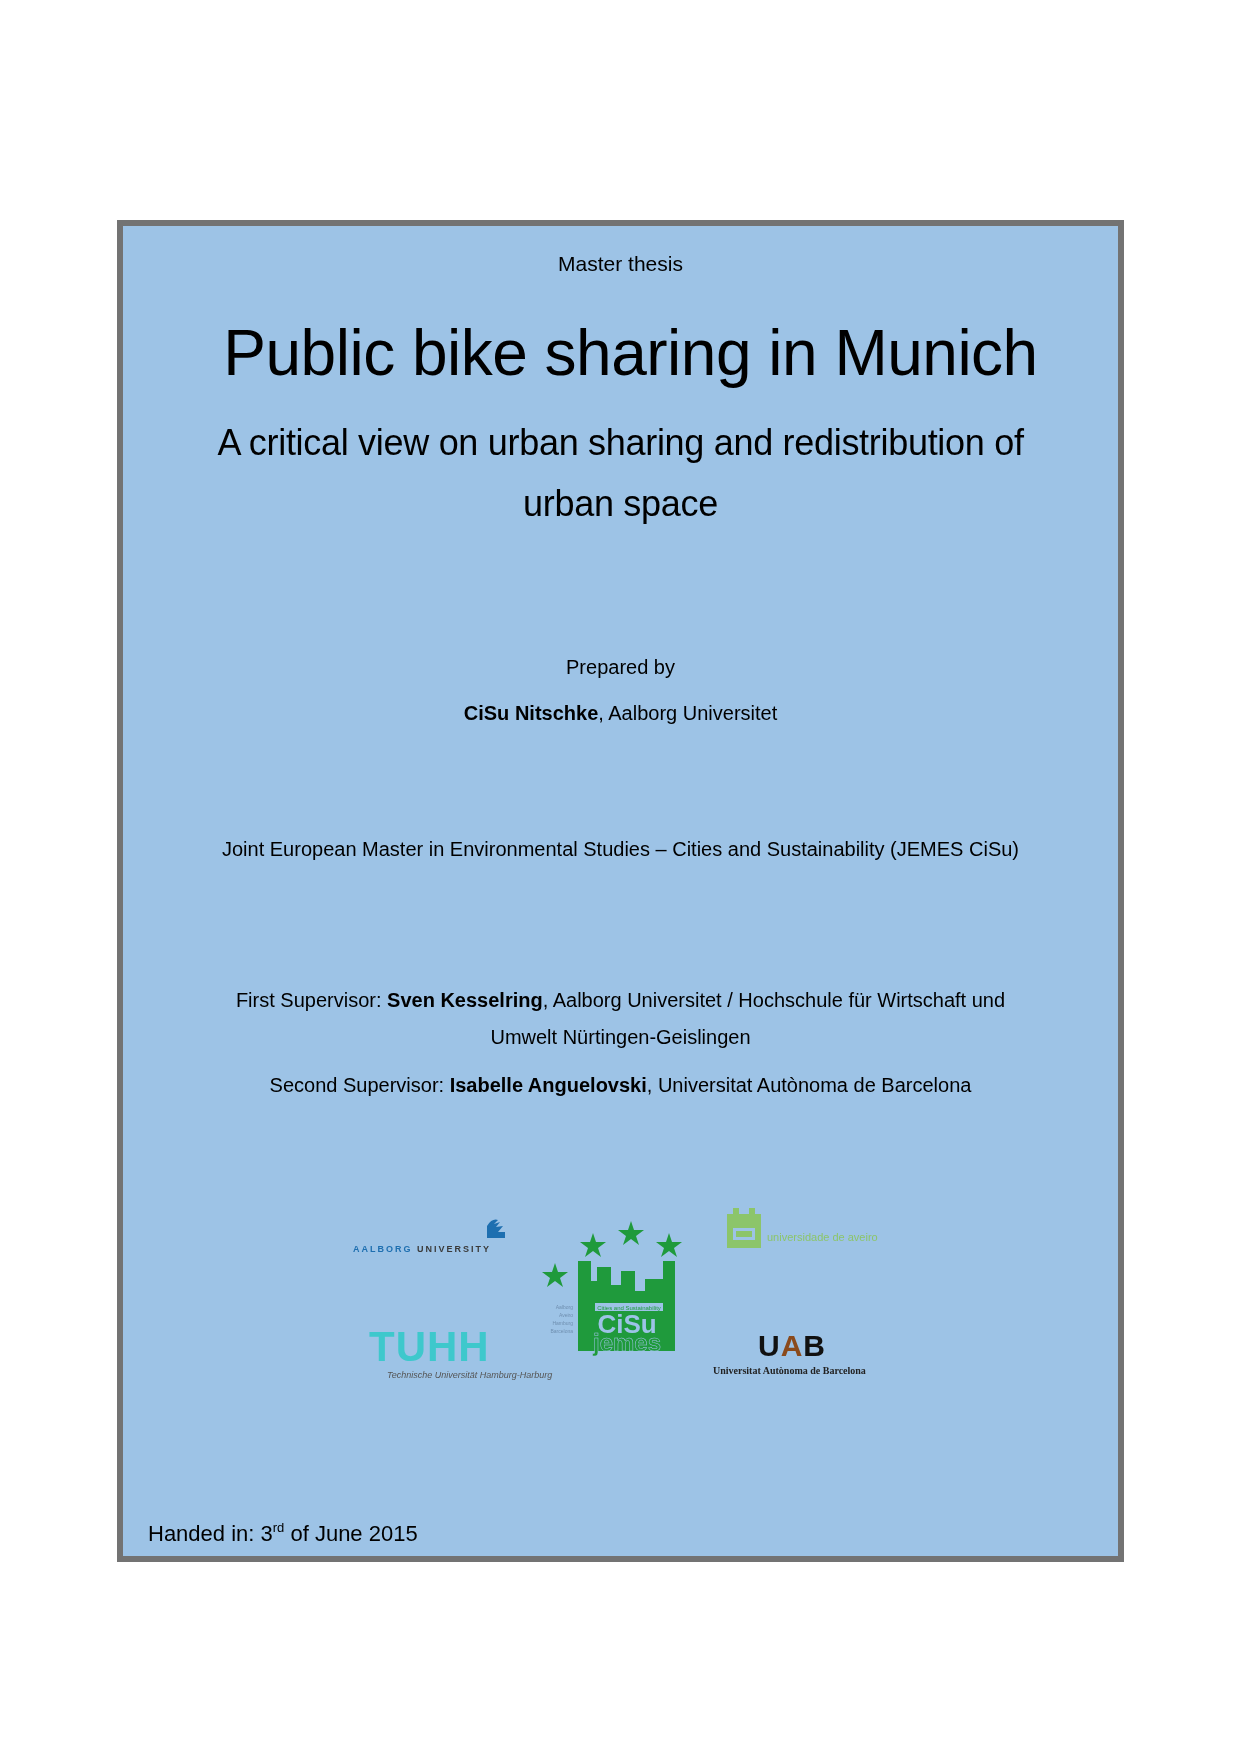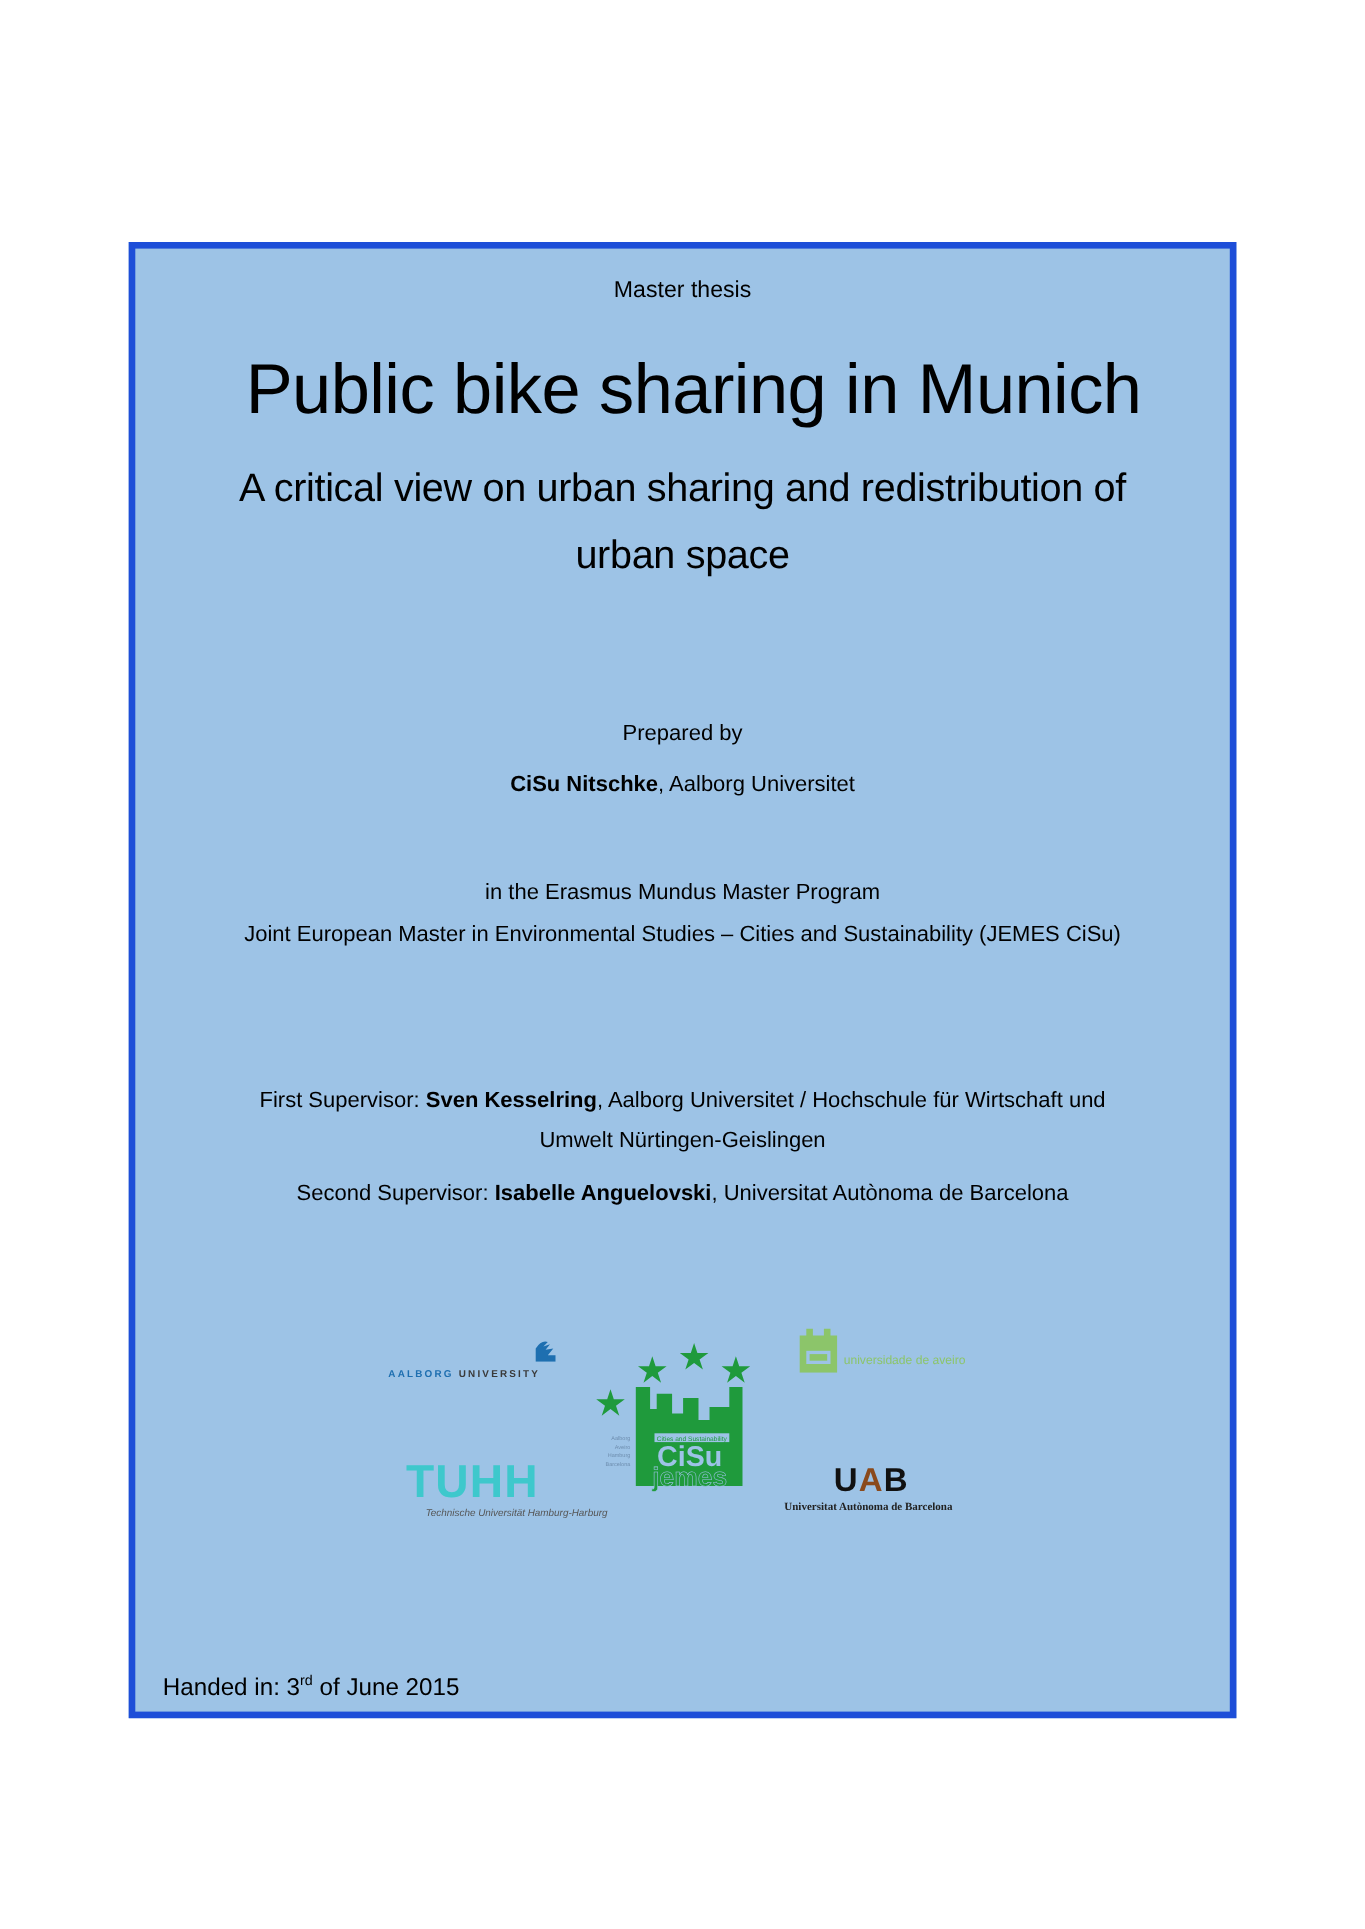--- a/index.html
+++ b/index.html
@@ -1,19 +1,19 @@
 <!DOCTYPE html>
 <html><head>
 <meta charset="utf-8">
 <style>
   html, body { margin:0; padding:0; background:#ffffff; }
   body { width:1241px; height:1754px; position:relative; font-family:"Liberation Sans", "DejaVu Sans", sans-serif; color:#000; overflow:hidden; }
   .cover {
     position:absolute; left:117px; top:220px; width:1007px; height:1342px;
-    box-sizing:border-box; border:6px solid #1d4ed8; background:#9dc3e6;
+    box-sizing:border-box; border:6px solid #737373; background:#9dc3e6;
   }
   .line { position:absolute; left:0; right:0; text-align:center; white-space:nowrap; }
   .label { font-size:21px; }
   .title { font-size:64px; letter-spacing:-0.5px; }
   .subtitle { font-size:36px; letter-spacing:-0.3px; }
   .small { font-size:20px; }
   b { font-weight:bold; }
   .handed { position:absolute; left:25px; top:1295px; font-size:22px; }
   .handed sup { font-size:13px; vertical-align:9px; line-height:0; }
 
@@ -44,21 +44,20 @@
   <div class="line label" style="top:26px;">Master thesis</div>
   <div class="line title" style="top:90px;padding-left:20px;">Public bike sharing in Munich</div>
   <div class="line subtitle" style="top:196px;">A critical view on urban sharing and redistribution of</div>
   <div class="line small" style="top:430px;">Prepared by</div>
 
   <div class="line subtitle" style="top:257px;">urban space</div>
   <div class="line small" style="top:476px;">
     <b>CiSu Nitschke</b><span>, Aalborg Universitet</span>
   </div>
 
-  <div class="line small" style="top:574px;">in the Erasmus Mundus Master Program</div>
   <div class="line small" style="top:612px;">Joint European Master in Environmental Studies – Cities and Sustainability (JEMES CiSu)</div>
 
   <div class="line small" style="top:763px;">
     <span>First Supervisor: </span><b>Sven Kesselring</b><span>, Aalborg Universitet / Hochschule für Wirtschaft und</span>
   </div>
   <div class="line small" style="top:800px;">Umwelt Nürtingen-Geislingen</div>
   <div class="line small" style="top:848px;">
     <span>Second Supervisor: </span><b>Isabelle Anguelovski</b><span>, Universitat Autònoma de Barcelona</span>
   </div>
 

